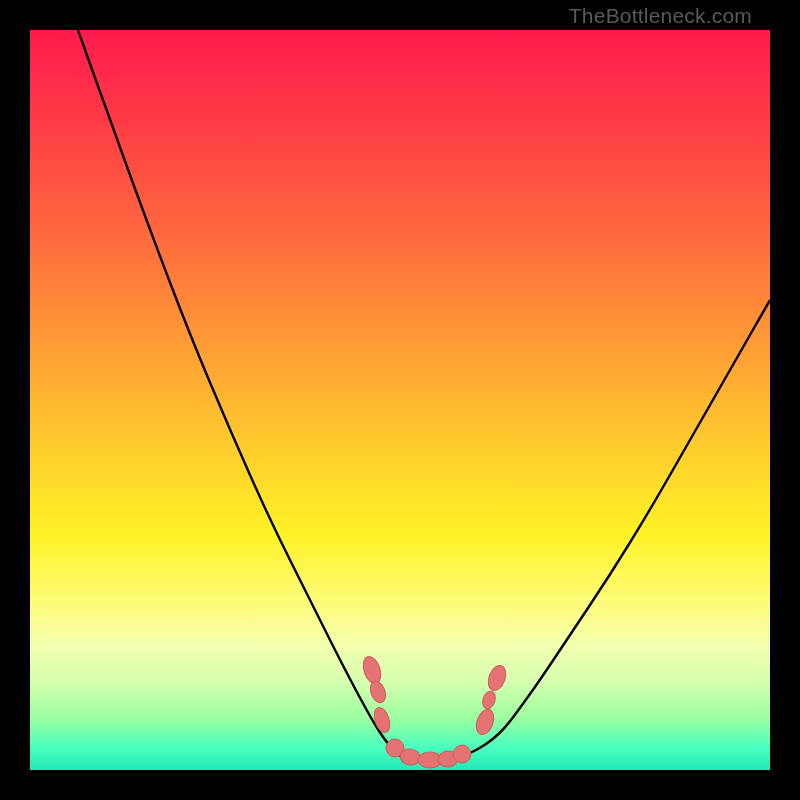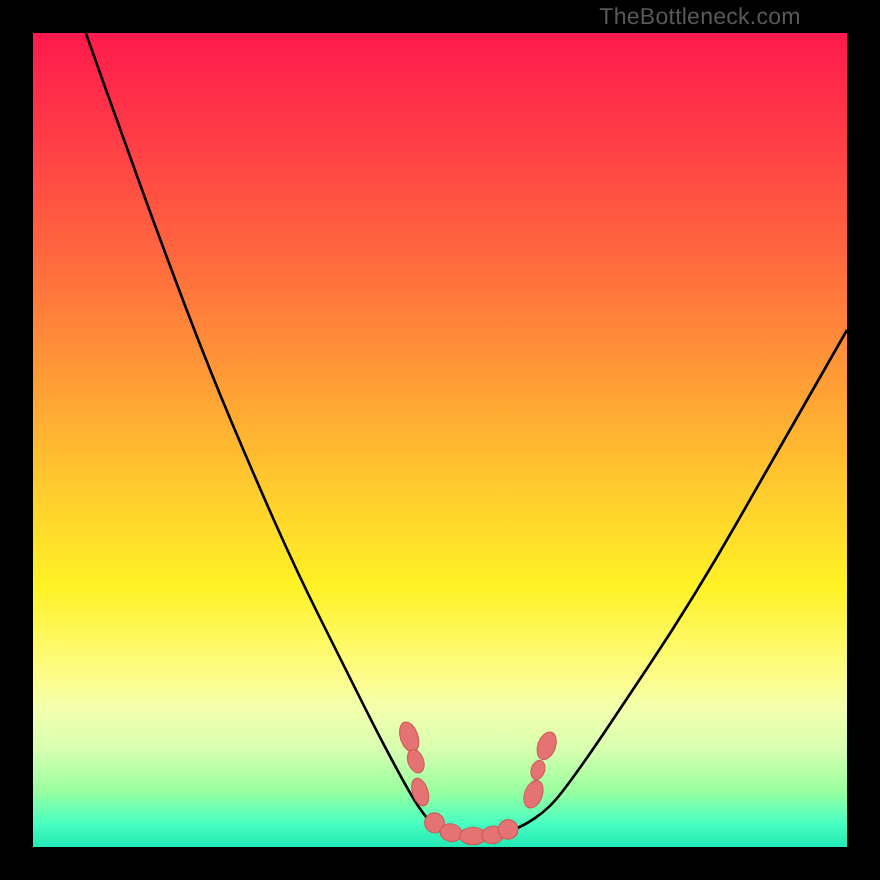--- a/index.html
+++ b/index.html
@@ -9,20 +9,21 @@
     height: 800px;
     overflow: hidden;
     background: #000;
     font-family: Arial, Helvetica, sans-serif;
   }
   .frame {
     position: relative;
     width: 740px;
     height: 800px;
     background: #000;
+    padding-left: 24px;
   }
   .plot-area {
     position: absolute;
     left: 30px;
     top: 30px;
     width: 740px;
     height: 740px;
     background: linear-gradient(to bottom,
       #ff1a4d 0%,
       #ff3a46 12%,

